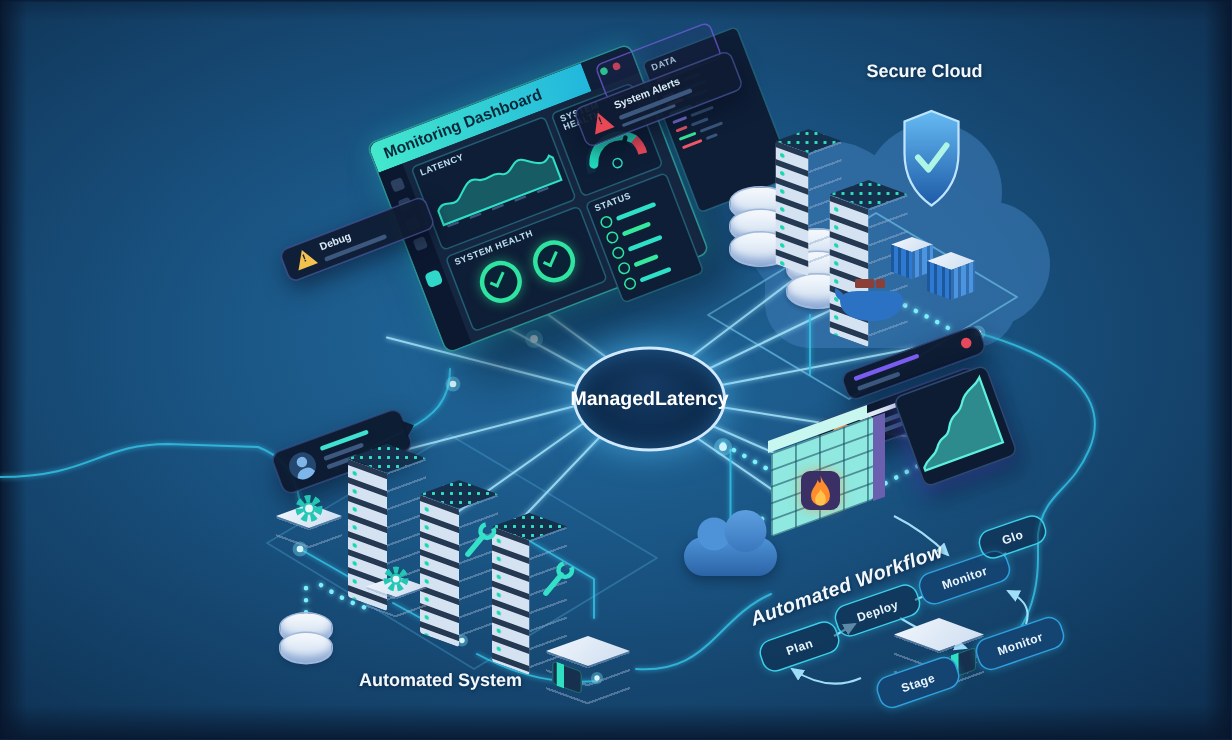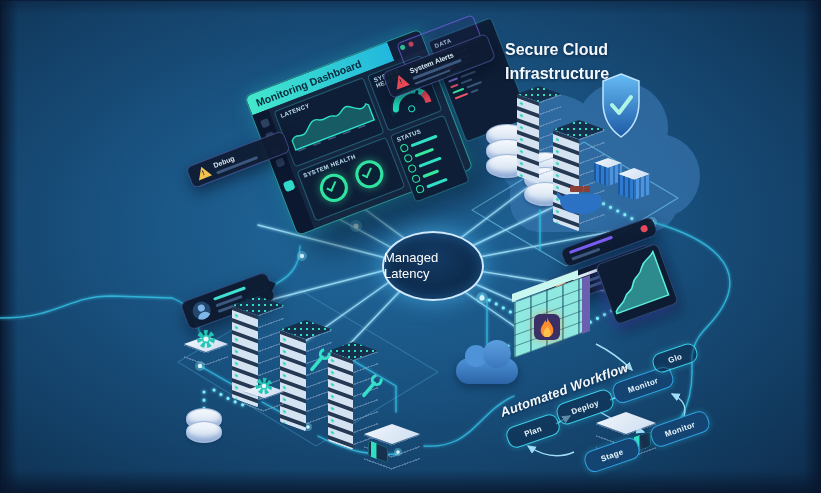--- a/index.html
+++ b/index.html
@@ -88,26 +88,26 @@
      linear-gradient(rgba(23,72,96,.55) 1.5px, rgba(0,0,0,0) 1.5px),
      linear-gradient(90deg, rgba(23,72,96,.55) 1.5px, rgba(0,0,0,0) 1.5px);
      background-size:100% 11px,16px 100%;border-radius:2px;}
   .flameplate{position:absolute;width:26px;height:26px;border-radius:6px;background:#3b3066;display:flex;align-items:flex-end;justify-content:center;box-shadow:0 0 8px rgba(255,140,50,.5);}
   
   .flow-node{position:absolute;transform:rotate(-19deg);border:1.5px solid #3ad0ea;border-radius:9px;
     background:rgba(10,38,68,.45);color:#eaf6fd;font-size:8px;font-weight:bold;
     display:flex;align-items:center;justify-content:center;letter-spacing:.3px;box-shadow:0 0 6px rgba(58,208,234,.35);}
   .flow-node.filled{background:#134472;border-color:#2f9fe0;}
   
-  .seclabel{position:absolute;color:#f2f8fd;font-weight:bold;font-size:16px;text-align:left;line-height:1.5;text-shadow:0 1px 3px rgba(4,12,30,.6);}
+  .seclabel{position:absolute;color:#f2f8fd;font-weight:bold;font-size:12px;text-align:right;line-height:1.5;text-shadow:0 1px 3px rgba(4,12,30,.6);}
   .wflabel{position:absolute;color:#f2f8fd;font-weight:bold;font-style:italic;font-size:13px;transform:rotate(-20deg);text-shadow:0 1px 3px rgba(4,12,30,.6);letter-spacing:.3px;}
   .hub{position:absolute;left:382px;top:231px;width:98px;height:66px;border-radius:50%;
     background:radial-gradient(ellipse at 50% 38%,#143a64,#0b2746 75%);
     border:2px solid #cfeaff;box-shadow:0 0 22px rgba(90,200,255,.55), inset 0 0 14px rgba(60,160,240,.4);
-    display:flex;flex-direction:column;justify-content:center;color:#fff;font-weight:normal;font-size:13px;line-height:1.25;}
+    display:flex;flex-direction:row;align-items:center;justify-content:center;color:#fff;font-weight:bold;font-size:13px;line-height:1.25;}
   
   .mini-cloud{position:absolute;left:456px;top:358px;width:62px;height:26px;border-radius:14px;
     background:linear-gradient(180deg,#4e93d8,#2b64a6);box-shadow:0 3px 8px rgba(6,18,40,.4);}
   .mini-cloud::before{content:"";position:absolute;left:9px;top:-13px;width:22px;height:22px;border-radius:50%;background:#4e93d8;}
   .mini-cloud::after{content:"";position:absolute;left:27px;top:-18px;width:28px;height:28px;border-radius:50%;background:linear-gradient(180deg,#5c9fe0,#3a77bd);}
   .slotplate{position:absolute;background:#16304e;border-radius:3px;
     background-image:linear-gradient(90deg,#2fe0c0 0 5px, rgba(0,0,0,0) 5px);background-size:100% 3px;background-repeat:repeat-y;
     background-position:3px 3px;box-shadow:inset 0 0 0 1px rgba(47,224,192,.3);}
 </style>
 </head>
@@ -356,21 +356,20 @@
   <div class="badge" style="left:186px;top:148px;width:88px;transform:rotate(-21deg)">
     <span class="tri warn"></span>
     <span class="lines">
       <span class="btxt">Debug</span>
       <span class="bl" style="width:44px"></span>
     </span>
   </div>
 
   <div class="seclabel" style="left:505px;top:38px;width:150px">
     <div>Secure Cloud</div>
-    <div>Infrastructure</div>
   </div>
 
   <div class="db abs" style="left:486px;top:124px">
       <span></span>
       <span></span>
       <span></span>
     </div>
   <div class="db abs" style="left:524px;top:152px">
       <span></span>
       <span></span>
@@ -542,15 +541,16 @@
   <div class="wflabel" style="left:496px;top:378px;width:160px">Automated Workflow</div>
 
   <div class="flow-node" style="left:506px;top:420px;width:52px;height:20px">Plan</div>
   <div class="flow-node" style="left:556px;top:396px;width:56px;height:20px">Deploy</div>
   <div class="flow-node filled" style="left:612px;top:374px;width:60px;height:20px">Monitor</div>
   <div class="flow-node" style="left:652px;top:348px;width:44px;height:18px">Glo</div>
   <div class="flow-node filled" style="left:584px;top:444px;width:54px;height:20px">Stage</div>
   <div class="flow-node filled" style="left:650px;top:418px;width:58px;height:20px">Monitor</div>
 
   <div class="seclabel" style="left:178px;top:444px;width:170px">
+    <div>Automated System</div>
   </div>
 
 </div>
 
 </body></html>

